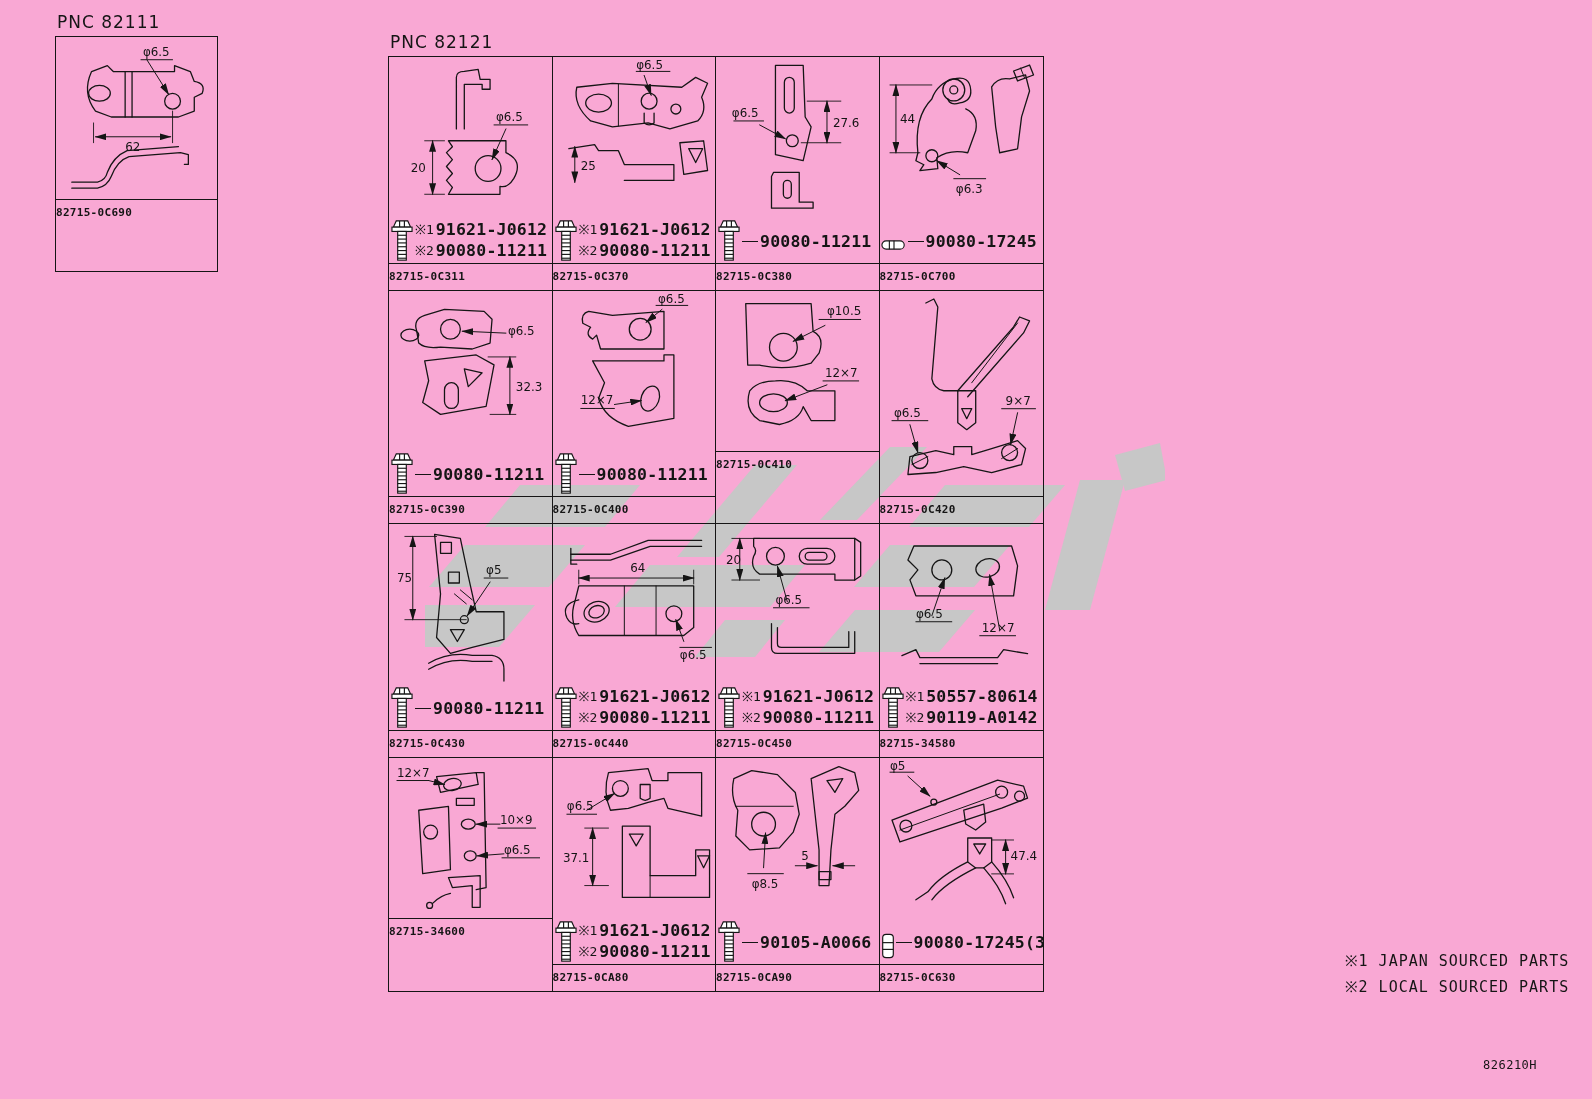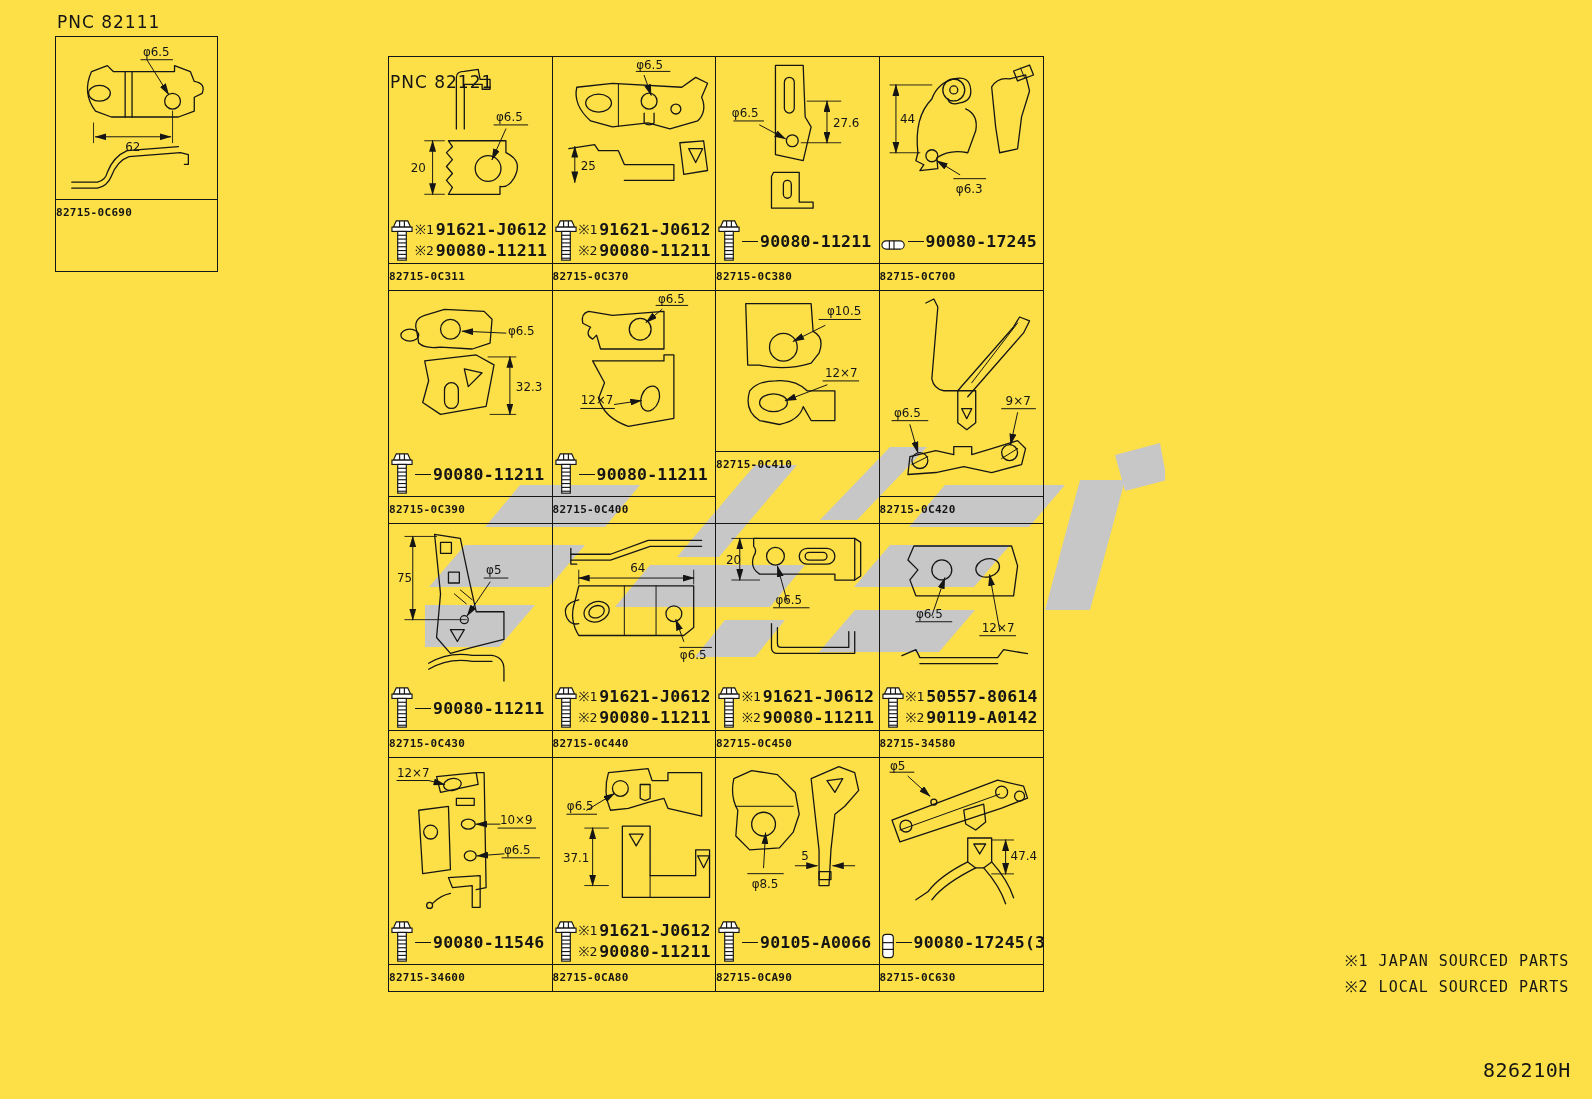--- a/index.html
+++ b/index.html
@@ -1,16 +1,16 @@
 <!DOCTYPE html>
 <html><head>
 <meta charset="utf-8">
 <style>
   html,body{margin:0;padding:0;background:#ffffff;}
-  #page{position:relative;width:1592px;height:1099px;background:#fde047;overflow:hidden;
+  #page{position:relative;width:1592px;height:1099px;background:#f9a8d4;overflow:hidden;
         font-family:"DejaVu Sans Mono", monospace;color:#151515;}
   .pnc-label{position:absolute;font-family:"DejaVu Sans", sans-serif;font-size:17px;
              letter-spacing:1px;color:#151515;white-space:nowrap;}
   
   #left-box{position:absolute;left:55px;top:36px;width:163px;height:236px;
             border:1.6px solid #151515;display:flex;flex-direction:column;box-sizing:border-box;}
   
   #grid{position:absolute;left:388px;top:56px;width:656px;height:936px;
         border:1.6px solid #151515;display:grid;box-sizing:border-box;
         grid-template-columns:repeat(4,1fr);grid-template-rows:repeat(4,1fr);z-index:2;}
@@ -37,21 +37,21 @@
   .f-line{display:flex;align-items:center;height:21px;}
   .f-pre{font-size:13px;margin-right:2px;}
   .band{height:26px;border-top:1.6px solid #151515;text-align:left;
         font-family:"DejaVu Sans Mono", monospace;font-weight:bold;font-size:11px;
         line-height:26px;letter-spacing:0.3px;}
   
   #watermark{position:absolute;left:425px;top:425px;width:740px;height:270px;z-index:1;}
   
   #notes{position:absolute;left:1345px;top:948px;font-size:15px;letter-spacing:1px;
          line-height:26px;white-space:nowrap;}
-  #footer-code{position:absolute;left:1483px;top:1058px;font-size:20px;letter-spacing:0.5px;}
+  #footer-code{position:absolute;left:1483px;top:1058px;font-size:12px;letter-spacing:0.5px;}
 </style>
 </head>
 <body>
 
 <div id="page">
 
   <svg width="0" height="0" style="position:absolute">
     <defs>
       <marker id="ar" markerWidth="12" markerHeight="7" refX="11" refY="3.5" orient="auto-start-reverse" markerUnits="userSpaceOnUse">
         <path d="M0,0 L12,3.5 L0,7 Z" fill="#151515"></path>
@@ -94,21 +94,21 @@
       <polygon points="395,95 465,22 502,22 432,95"></polygon>
       <polygon points="520,60 640,60 604,102 484,102"></polygon>
       <polygon points="465,120 585,120 549,162 429,162"></polygon>
       <polygon points="430,185 550,185 514,227 394,227"></polygon>
       <polygon points="655,55 700,55 665,185 620,185"></polygon>
       <polygon points="690,30 735,18 742,55 700,66"></polygon>
     </g>
   </svg>
 
   <div class="pnc-label" style="left:57px;top:12px;">PNC 82111</div>
-  <div class="pnc-label" style="left:390px;top:32px;margin-top:40px;">PNC 82121</div>
+  <div class="pnc-label" style="left:390px;top:32px;">PNC 82121</div>
 
   <div id="left-box">
     <div class="dia">
       <svg class="dwg" viewBox="0 0 163 162">
         <g stroke="#151515" stroke-width="1.3" fill="none" stroke-linejoin="round" stroke-linecap="round">
           <path d="M36,34 L52,28 L58,34 L120,34 L120,28 L136,34 L140,44 Q152,46 148,56 L140,60 L140,74 L124,80 L56,80 L40,74 Q26,56 36,34 Z"></path>
           <line x1="70" y1="34" x2="70" y2="80"></line>
             <line x1="77" y1="34" x2="77" y2="80"></line>
           <ellipse cx="44" cy="56" rx="11" ry="8"></ellipse>
           <circle cx="118" cy="64" r="8"></circle>
@@ -546,29 +546,20 @@
             <line x1="114" y1="100" x2="152" y2="100" stroke-width="1"></line>
             <path d="M60,120 L92,118 L92,150 L84,150 L84,128 L64,130 Z"></path>
             <path d="M44,146 Q52,138 62,136"></path>
             <circle cx="41" cy="148" r="3"></circle>
           </g>
           <text x="8" y="18">12×7</text>
           <text x="112" y="66">10×9</text>
           <text x="116" y="96">φ6.5</text>
         </svg>
       </div>
-      <div class="fasteners">
-        <svg class="fi bolt" viewBox="0 0 24 46">
-            <use href="#bolt-sym"></use>
-          </svg>
-        <span class="f-single">
-            <span class="f-dash"></span>
-          <span class="f-num">90080-11546</span>
-          </span>
-      </div>
       <div class="band">82715-34600</div>
     </div>
 
     <div class="cell">
       <div class="dia">
         <svg class="dwg" viewBox="0 0 164 160">
           <g stroke="#151515" stroke-width="1.3" fill="none" stroke-linejoin="round" stroke-linecap="round">
             <path d="M56,14 L96,10 L100,22 L116,22 L116,14 L150,14 L150,58 L116,50 L112,40 L96,44 L76,50 L58,52 Q50,34 56,14 Z"></path>
             <circle cx="68" cy="30" r="8"></circle>
             <path d="M88,26 L98,26 L98,40 Q93,44 88,40 Z"></path>

